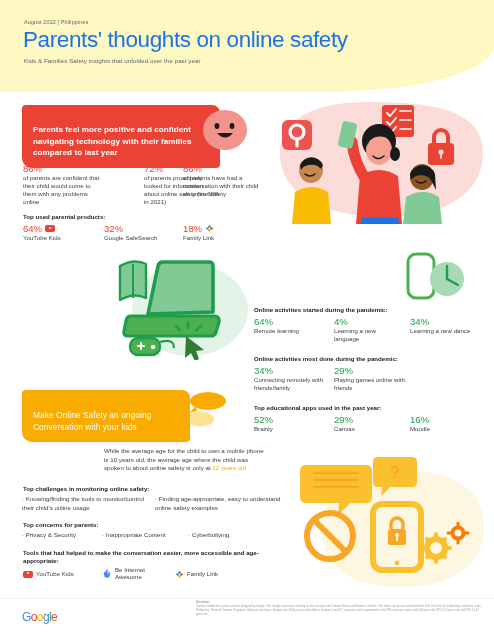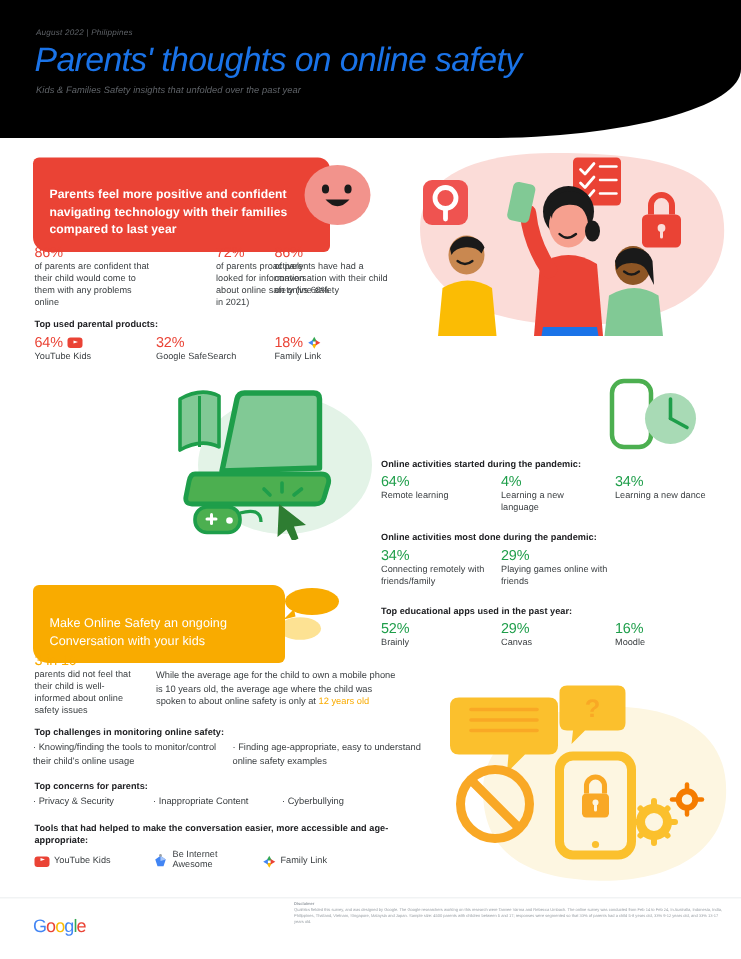--- a/index.html
+++ b/index.html
@@ -17,25 +17,24 @@
     background: #ffffff;
     overflow: hidden;
   }
 
   
   .header {
     position: absolute;
     left: 0; top: 0;
     width: 494px;
     height: 92px;
-    background: #000000;
+    background: #fef9c3;
     border-bottom-left-radius: 0;
     border-bottom-right-radius: 170px 46px;
     overflow: hidden;
-    font-style: italic;
   }
   .header-date {
     position: absolute;
     left: 24px; top: 19px;
     font-size: 5.4px;
     letter-spacing: .15px;
     color: #5f6368;
   }
   .header-title {
     position: absolute;
@@ -363,24 +362,20 @@
     <div class="stat-label">Moodle</div>
   </div>
 
   <svg class="blob" style="left:178px; top:390px;" width="56" height="42" viewBox="0 0 56 42">
     <ellipse cx="30" cy="11" rx="18" ry="9" fill="#f9ab00"></ellipse>
     <path d="M18 16 l-7 7 l8 -2 Z" fill="#f9ab00"></path>
     <ellipse cx="22" cy="29" rx="14" ry="7.5" fill="#fde293"></ellipse>
   </svg>
   <div class="banner banner-yellow">Make Online Safety an ongoing Conversation with your kids</div>
 
-  <div class="grp" style="left:23px; top:435px; width:70px;">
-    <div class="stat-num amber">3 in 10</div>
-    <div class="stat-label">parents did not feel that their child is well-informed about online safety issues</div>
-  </div>
 
   <div class="grp body-text" style="left:104px; top:447px; width:163px;">
     <span>While the average age for the child to own a mobile phone is 10 years old, the average age where the child was spoken to about online safety is only at </span><span class="amber">12 years old</span>
   </div>
 
   <div class="grp sec-head" style="left:23px; top:485px;">Top challenges in monitoring online safety:</div>
   <div class="grp bullet" style="left:22px; top:495px; width:130px;">
     <span>·&nbsp;</span><span>Knowing/finding the tools to monitor/control their child's online usage</span>
   </div>
   <div class="grp bullet" style="left:155px; top:495px; width:140px;">

